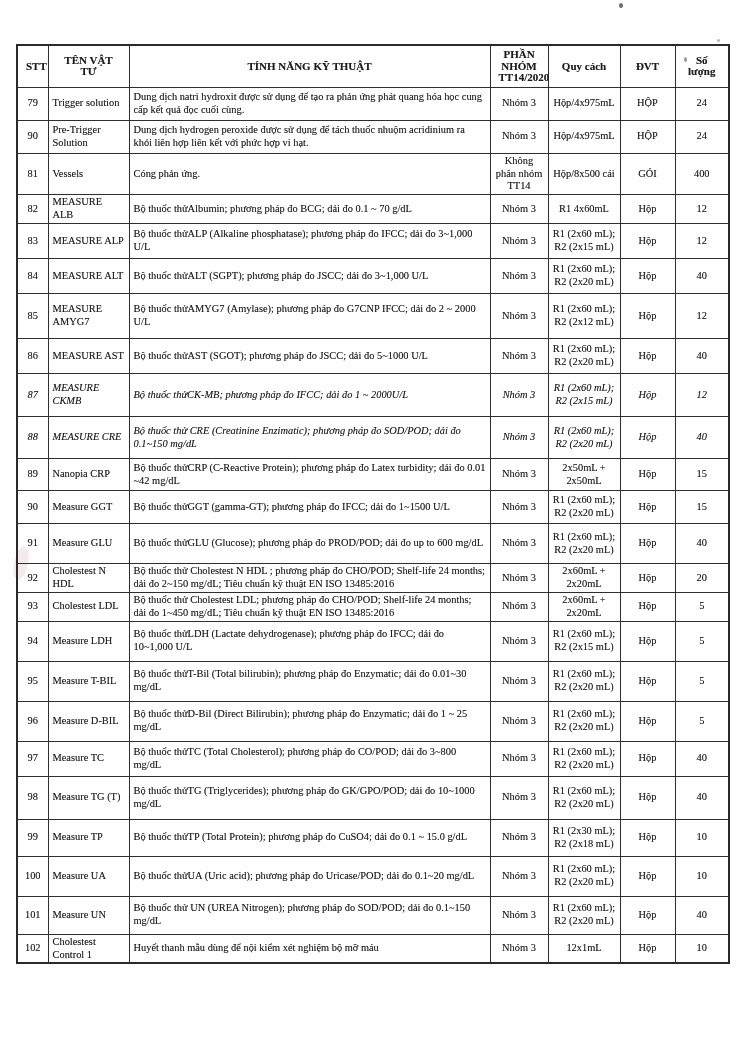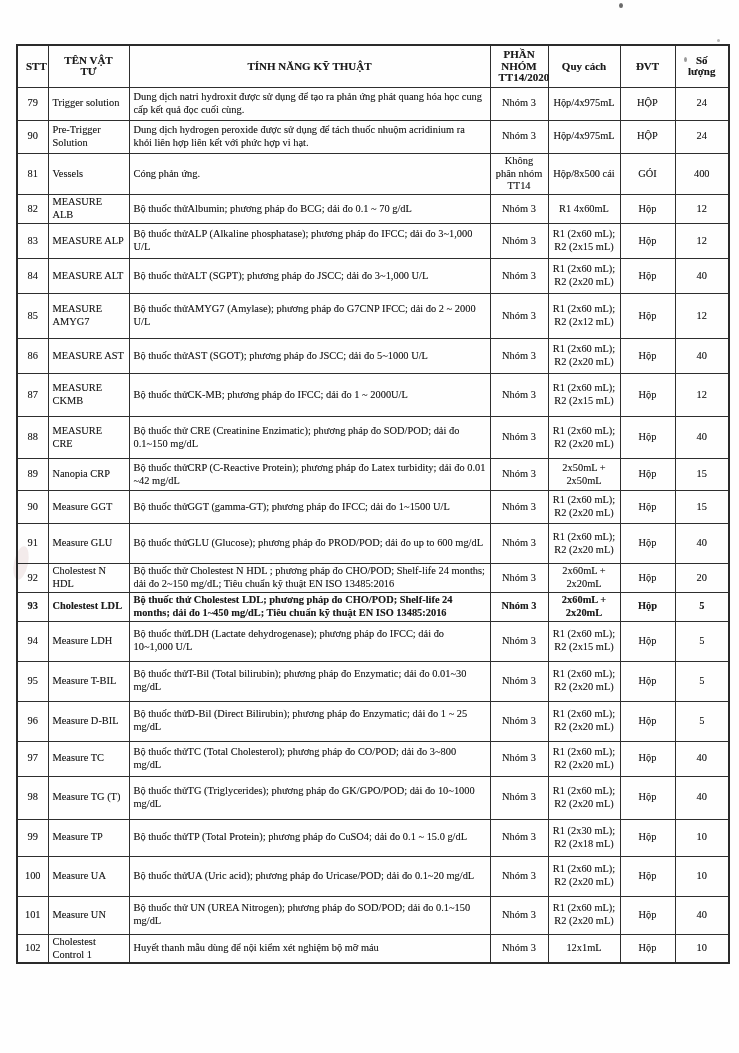--- a/index.html
+++ b/index.html
@@ -142,31 +142,31 @@
         <tr style="height: 35px;">
           <td class="col0">86</td>
           <td class="col1">MEASURE AST</td>
           <td class="col2">Bộ thuốc thửAST (SGOT); phương pháp đo JSCC; dải đo 5~1000 U/L</td>
           <td class="col3">Nhóm 3</td>
           <td class="col4">R1 (2x60 mL);
 R2 (2x20 mL)</td>
           <td class="col5">Hộp</td>
           <td class="col6">40</td>
         </tr>
-        <tr style="height: 43px;">
+        <tr style="height: 43px; font-style: italic;">
           <td class="col0">87</td>
           <td class="col1">MEASURE CKMB</td>
           <td class="col2">Bộ thuốc thửCK-MB; phương pháp đo IFCC; dải đo 1 ~ 2000U/L</td>
           <td class="col3">Nhóm 3</td>
           <td class="col4">R1 (2x60 mL);
 R2 (2x15 mL)</td>
           <td class="col5">Hộp</td>
           <td class="col6">12</td>
         </tr>
-        <tr style="height: 42px;">
+        <tr style="height: 42px; font-style: italic;">
           <td class="col0">88</td>
           <td class="col1">MEASURE CRE</td>
           <td class="col2">Bộ thuốc thử CRE (Creatinine Enzimatic); phương pháp đo SOD/POD; dải đo 0.1~150 mg/dL</td>
           <td class="col3">Nhóm 3</td>
           <td class="col4">R1 (2x60 mL);
 R2 (2x20 mL)</td>
           <td class="col5">Hộp</td>
           <td class="col6">40</td>
         </tr>
         <tr style="height: 32px;">
@@ -202,21 +202,21 @@
         <tr style="height: 27px;">
           <td class="col0">92</td>
           <td class="col1">Cholestest N HDL</td>
           <td class="col2">Bộ thuốc thử Cholestest N HDL ; phương pháp đo CHO/POD; Shelf-life 24 months; dải đo 2~150 mg/dL; Tiêu chuẩn kỹ thuật EN ISO 13485:2016</td>
           <td class="col3">Nhóm 3</td>
           <td class="col4">2x60mL +
 2x20mL</td>
           <td class="col5">Hộp</td>
           <td class="col6">20</td>
         </tr>
-        <tr style="height: 28px; font-weight: bold;">
+        <tr style="height: 28px;">
           <td class="col0">93</td>
           <td class="col1">Cholestest LDL</td>
           <td class="col2">Bộ thuốc thử Cholestest LDL; phương pháp đo CHO/POD; Shelf-life 24 months; dải đo 1~450 mg/dL; Tiêu chuẩn kỹ thuật EN ISO 13485:2016</td>
           <td class="col3">Nhóm 3</td>
           <td class="col4">2x60mL +
 2x20mL</td>
           <td class="col5">Hộp</td>
           <td class="col6">5</td>
         </tr>
         <tr style="height: 40px; margin-left: 17px;">

